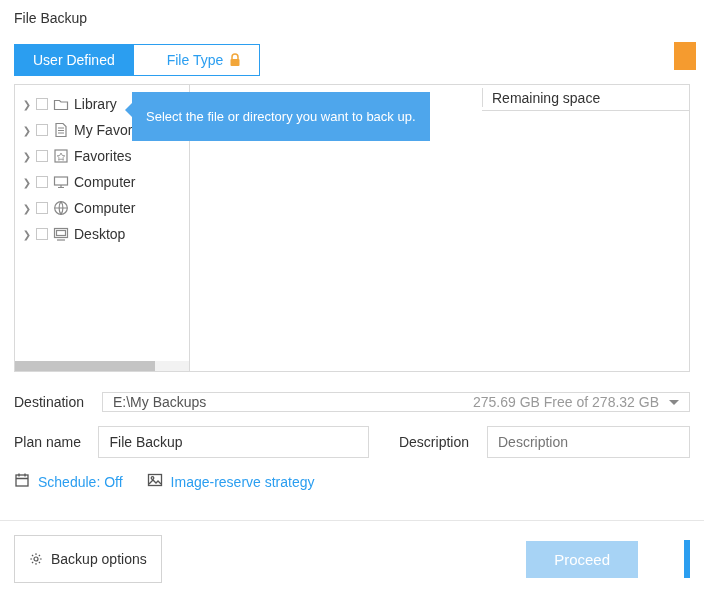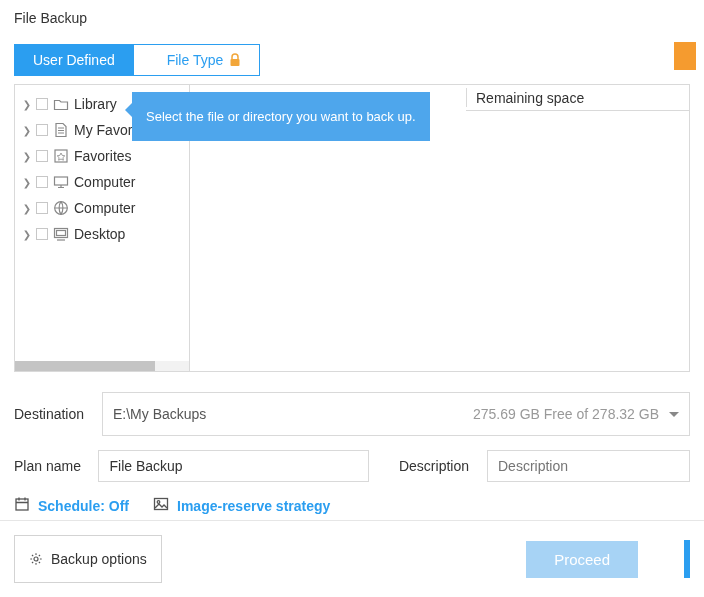--- a/index.html
+++ b/index.html
@@ -21,40 +21,40 @@
   .tree-item { display: flex; align-items: center; gap: 5px; padding: 5px 8px; cursor: pointer; font-size: 14px; color: #333; }
   .chevron { width: 8px; display: flex; justify-content: center; color: #888; font-size: 10px; }
   .chk { width: 12px; height: 12px; border: 1px solid #c7c7c7; background: #fff; }
   .tree-icon { width: 16px; height: 16px; display: flex; align-items: center; justify-content: center; }
   .tree-icon svg { width: 16px; height: 16px; stroke: #888; fill: none; stroke-width: 1.2; }
 
   .tree-scroll { position: absolute; bottom: 0; left: 0; right: 0; height: 10px; background: #f2f2f2; }
   .tree-scroll-thumb { position: absolute; left: 0; top: 0; height: 10px; width: 140px; background: #c4c4c4; }
 
   .right-pane { flex: 1; position: relative; }
-  .col-header { position: absolute; left: 276px; top: 0; right: 0; height: 26px; border-bottom: 1px solid #d9d9d9; display: flex; align-items: center; padding-left: 10px; font-size: 14px; color: #333; background: #fff; }
+  .col-header { position: absolute; left: 292px; top: 0; right: 0; height: 26px; border-bottom: 1px solid #d9d9d9; display: flex; align-items: center; padding-left: 10px; font-size: 14px; color: #333; background: #fff; }
   .col-header::before { content: ""; position: absolute; left: 0; top: 3px; bottom: 3px; width: 1px; background: #d9d9d9; }
 
   .tooltip { position: absolute; left: 132px; top: 92px; background: #4ea6ec; color: #fff; padding: 17px 14px; font-size: 13px; z-index: 5; }
   .tooltip::before { content: ""; position: absolute; left: -7px; top: 11px; border: 7px solid transparent; border-right-color: #4ea6ec; border-left: none; }
 
   .form-area { margin: 20px 14px 0 14px; }
   .form-row { display: flex; align-items: center; margin-bottom: 14px; gap: 8px; }
   .form-label { width: 80px; font-size: 14px; color: #333; }
-  .dest-box { flex: 1; border: 1px solid #d9d9d9; height: 44px; display: flex; align-items: center; padding: 0 10px; justify-content: space-between; cursor: pointer; }
+  .dest-box { flex: 1; border: 1px solid #d9d9d9; height: 20px; display: flex; align-items: center; padding: 0 10px; justify-content: space-between; cursor: pointer; }
   .dest-path { font-size: 14px; color: #555; }
   .dest-space { font-size: 14px; color: #999; display: flex; align-items: center; gap: 10px; }
   .caret-down { display: inline-block; border: 5px solid transparent; border-top-color: #888; transform: translateY(3px); }
 
   .input { border: 1px solid #d9d9d9; height: 32px; padding: 0 10px; font-size: 14px; color: #333; outline: none; }
   .input.plan { width: 282px; }
   .input.desc { flex: 1; color: #999; }
   .desc-label { font-size: 14px; color: #333; margin-left: 22px; margin-right: 10px; }
 
-  .link-row { display: flex; align-items: center; gap: 24px; margin: 0 14px 14px 14px; font-weight: bold; }
+  .link-row { display: flex; align-items: center; gap: 24px; margin: 0 14px 14px 14px; }
   .link-item { display: flex; align-items: center; gap: 8px; color: #2b9ef0; font-size: 14px; cursor: pointer; }
   .link-icon svg { width: 16px; height: 16px; stroke: #555; fill: none; stroke-width: 1.3; }
 
   .footer { border-top: 1px solid #e6e6e6; position: absolute; bottom: 0; left: 0; right: 0; padding: 14px; display: flex; justify-content: space-between; align-items: center; }
   .options-btn { border: 1px solid #d3d3d3; background: #fff; padding: 15px 14px; display: flex; align-items: center; gap: 8px; font-size: 14px; cursor: pointer; color: #333; }
   .options-btn svg { width: 14px; height: 14px; stroke: #555; fill: none; stroke-width: 1.3; }
   .proceed-btn { background: #a7d3f5; color: #fff; padding: 10px 28px; font-size: 15px; cursor: pointer; border: none; }
   .proceed-edge { width: 6px; height: 38px; background: #2b9ef0; margin-left: 6px; }
   .right-group { display: flex; align-items: center; gap: 40px; }
 </style>

